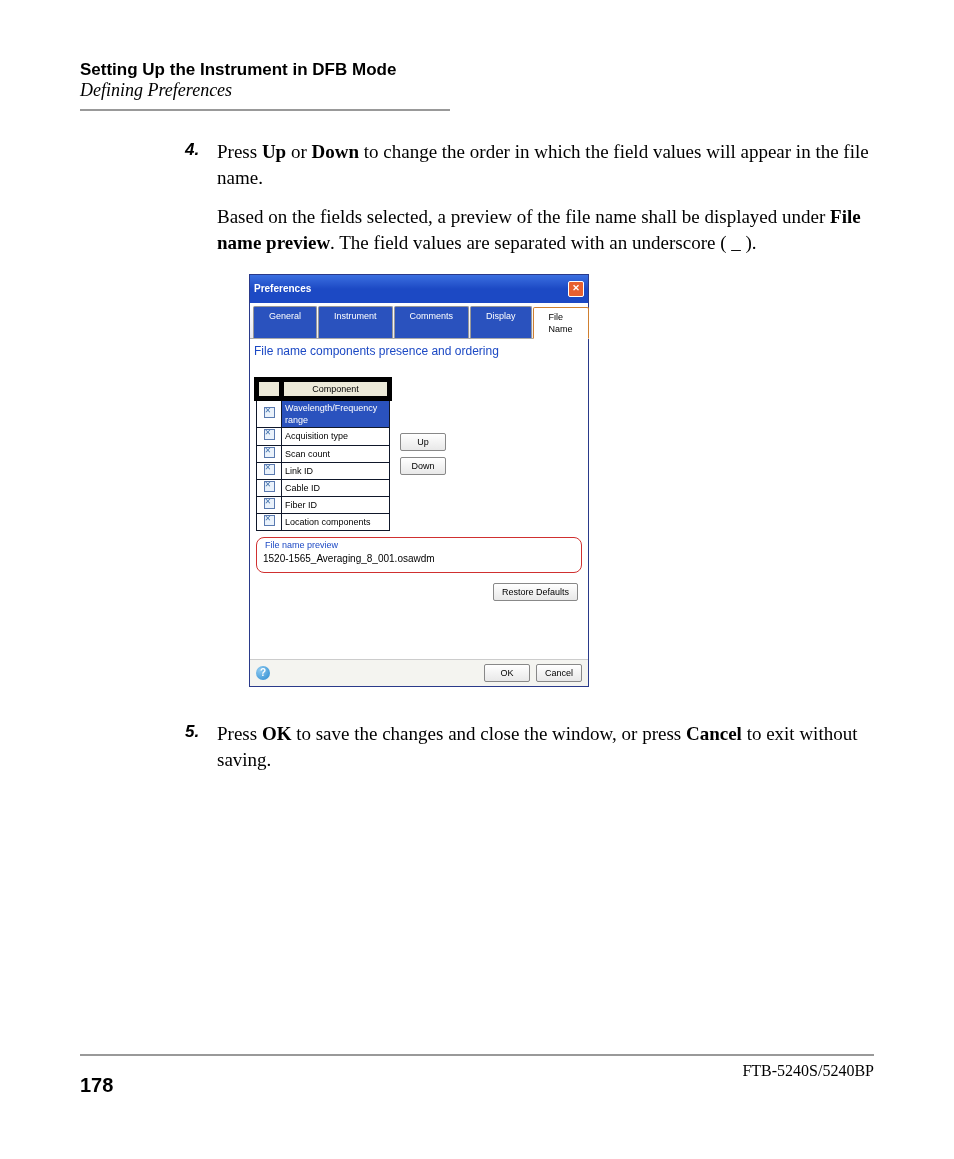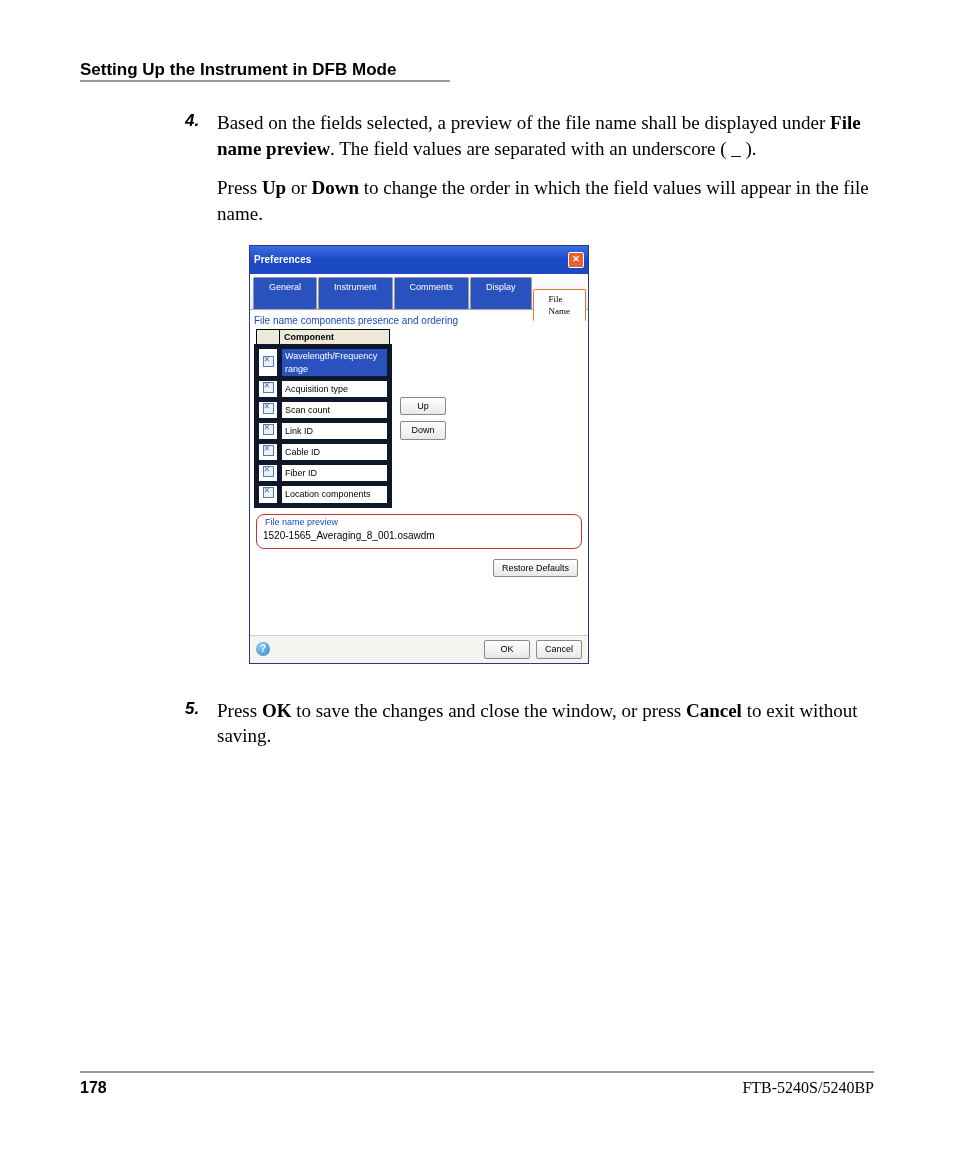--- a/index.html
+++ b/index.html
@@ -102,45 +102,44 @@
     background: #2a52be;
     color: #fff;
     border-radius: 2px 2px 0 0;
   }
   .tab.active {
     background: #fff;
     color: #000;
     border: 1px solid #d08030;
     border-bottom: 1px solid #fff;
     position: relative;
-    top: 12px;
-    font-family: Liberation Serif, serif;
+    top: 1px;
   }
   .panel {
     background: #fff;
     padding: 4px;
     font-size: 9px;
   }
-  .panel-label { color: #1c49c4; font-size: 10px; margin-bottom: 2px; }
+  .panel-label { color: #1c49c4; font-size: 12px; margin-bottom: 18px; }
   .table-area { display: flex; gap: 8px; align-items: center; }
   .comp-table {
     border-collapse: collapse;
     width: 138px;
     font-size: 9px;
   }
   .comp-table th {
     background: #ece9d8;
-    border: 1px solid #000000;
+    border: 5px solid #000000;
     padding: 1px 4px;
-    font-weight: bold;
-    text-align: left;
+    font-weight: normal;
+    text-align: center;
     font-size: 9px;
   }
   .comp-table td {
-    border: 5px solid #0f172a;
+    border: 1px solid #0f172a;
     padding: 1px 3px;
     vertical-align: middle;
   }
   .comp-table tr.sel td.cell-name { background: #2a52be; color: #fff; }
   .chk {
     width: 12px;
     text-align: center;
     color: #2a6;
   }
   .chk-icon {
@@ -241,40 +240,41 @@
   .footer-rule {
     border: none;
     border-top: 2px solid #999;
     margin: 0 0 6px 0;
   }
   .footer-row {
     display: flex;
     justify-content: space-between;
     font-size: 16px;
   }
-  .page-num { font-weight: bold; font-family: Verdana, Arial, sans-serif; font-size: 16px; }
+  .page-num { font-weight: bold; font-family: Verdana, Arial, sans-serif; font-size: 20px; margin-top: 12px; }
   .doc-id { font-family: Georgia, serif; }
 </style>
 </head>
 <body>
 
 <div class="page">
   <div class="section-title">Setting Up the Instrument in DFB Mode</div>
+  <div class="subsection">Defining Preferences</div>
   <hr class="rule">
 
   <div class="content">
 
     <div class="step">
       <div class="step-num">4.</div>
       <div class="step-body">
         <div class="step-para">
-          <span>Based on the fields selected, a preview of the file name shall be displayed under </span><span class="b">File name preview</span><span>. The field values are separated with an underscore ( _ ).</span>
+          <span>Press </span><span class="b">Up</span><span> or </span><span class="b">Down</span><span> to change the order in which the field values will appear in the file name.</span>
         </div>
         <div class="step-para">
-          <span>Press </span><span class="b">Up</span><span> or </span><span class="b">Down</span><span> to change the order in which the field values will appear in the file name.</span>
+          <span>Based on the fields selected, a preview of the file name shall be displayed under </span><span class="b">File name preview</span><span>. The field values are separated with an underscore ( _ ).</span>
         </div>
 
         <div class="dialog-wrap">
           <div class="titlebar">
             <span>Preferences</span>
             <span class="close-btn">✕</span>
           </div>
           <div class="tabstrip" id="tabstrip">
               <div class="tab">General</div>
               <div class="tab">Instrument</div>

